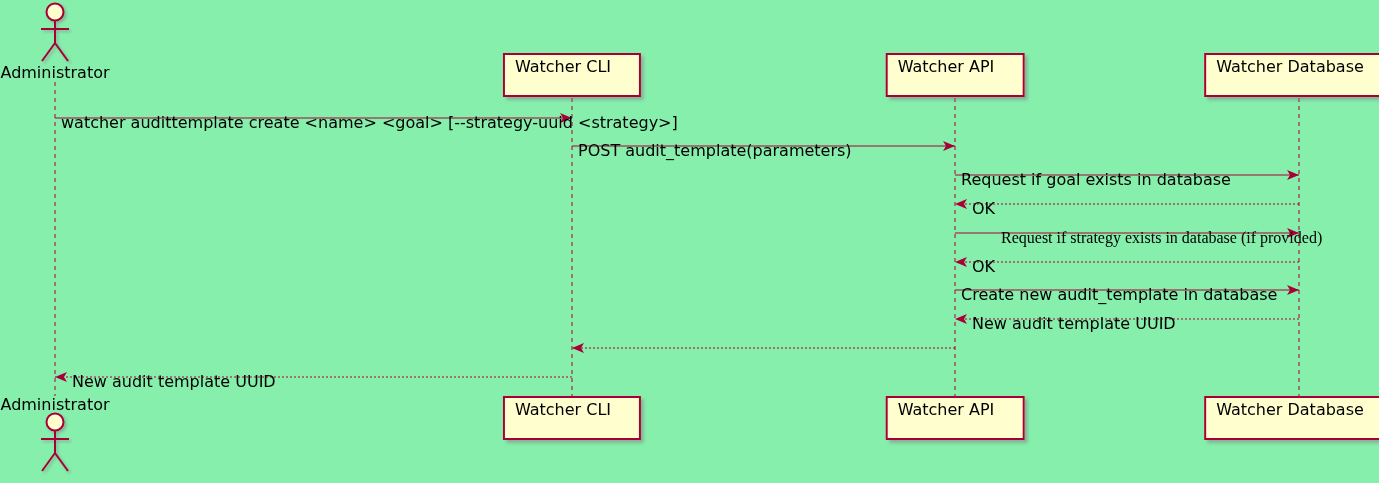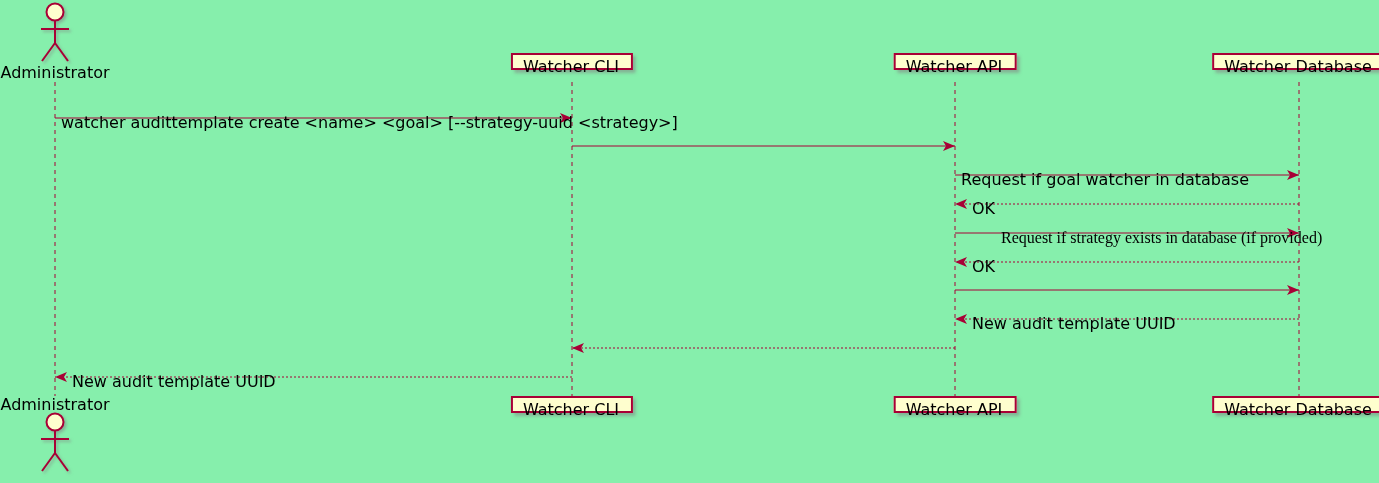--- a/index.html
+++ b/index.html
@@ -13,26 +13,26 @@
     color: #000000;
     overflow: hidden;
   }
   #svg-layer { position: absolute; left: 0; top: 0; width: 1379px; height: 483px; }
   .actor-figure { filter: drop-shadow(2.5px 2.5px 1.5px rgba(130,130,130,0.55)); }
   .participant-box {
     position: absolute;
     transform: translateX(-50%);
     border: 2px solid #A80036;
     background: #FEFECE;
-    padding: 4px 12px 5px 10px;
+    padding: 4px 28px 5px 10px;
     white-space: nowrap;
     box-shadow: 3px 3px 3px rgba(130,130,130,0.55);
     line-height: 15px;
     box-sizing: border-box;
-    height: 17px;
+    height: 44px;
   }
   .actor-label {
     position: absolute;
     transform: translateX(-50%);
     white-space: nowrap;
     line-height: 15px;
   }
   .msg-label {
     position: absolute;
     white-space: nowrap;
@@ -87,19 +87,21 @@
     </svg>
 <div class="actor-label" style="left: 55px; top: 65px;">Administrator</div>
     <div class="actor-label" style="left: 55px; top: 397px;">Administrator</div>
     <div class="participant-box" style="left: 572px; top: 53px;">Watcher CLI</div>
     <div class="participant-box" style="left: 572px; top: 396px;">Watcher CLI</div>
     <div class="participant-box" style="left: 955px; top: 53px;">Watcher API</div>
     <div class="participant-box" style="left: 955px; top: 396px;">Watcher API</div>
     <div class="participant-box" style="left: 1299px; top: 53px;">Watcher Database</div>
     <div class="participant-box" style="left: 1299px; top: 396px;">Watcher Database</div>
     <div class="msg-label" style="left: 61px; top: 99px;">watcher audittemplate create &lt;name&gt; &lt;goal&gt; [--strategy-uuid &lt;strategy&gt;]</div>
-    <div class="msg-label" style="left: 961px; top: 156px;">Request if goal watcher in database</div>
+    <div class="msg-label" style="left: 578px; top: 127px;">POST audit_template(parameters)</div>
+    <div class="msg-label" style="left: 961px; top: 156px;">Request if goal exists in database</div>
     <div class="msg-label" style="left: 972px; top: 185px;">OK</div>
     <div class="msg-label" style="left: 1001px; top: 214px; font-family: Liberation Serif, serif;">Request if strategy exists in database (if provided)</div>
     <div class="msg-label" style="left: 972px; top: 243px;">OK</div>
+    <div class="msg-label" style="left: 961px; top: 271px;">Create new audit_template in database</div>
     <div class="msg-label" style="left: 972px; top: 300px;">New audit template UUID</div>
     <div class="msg-label" style="left: 72px; top: 358px;">New audit template UUID</div>
   </div>
 
 </body></html>

